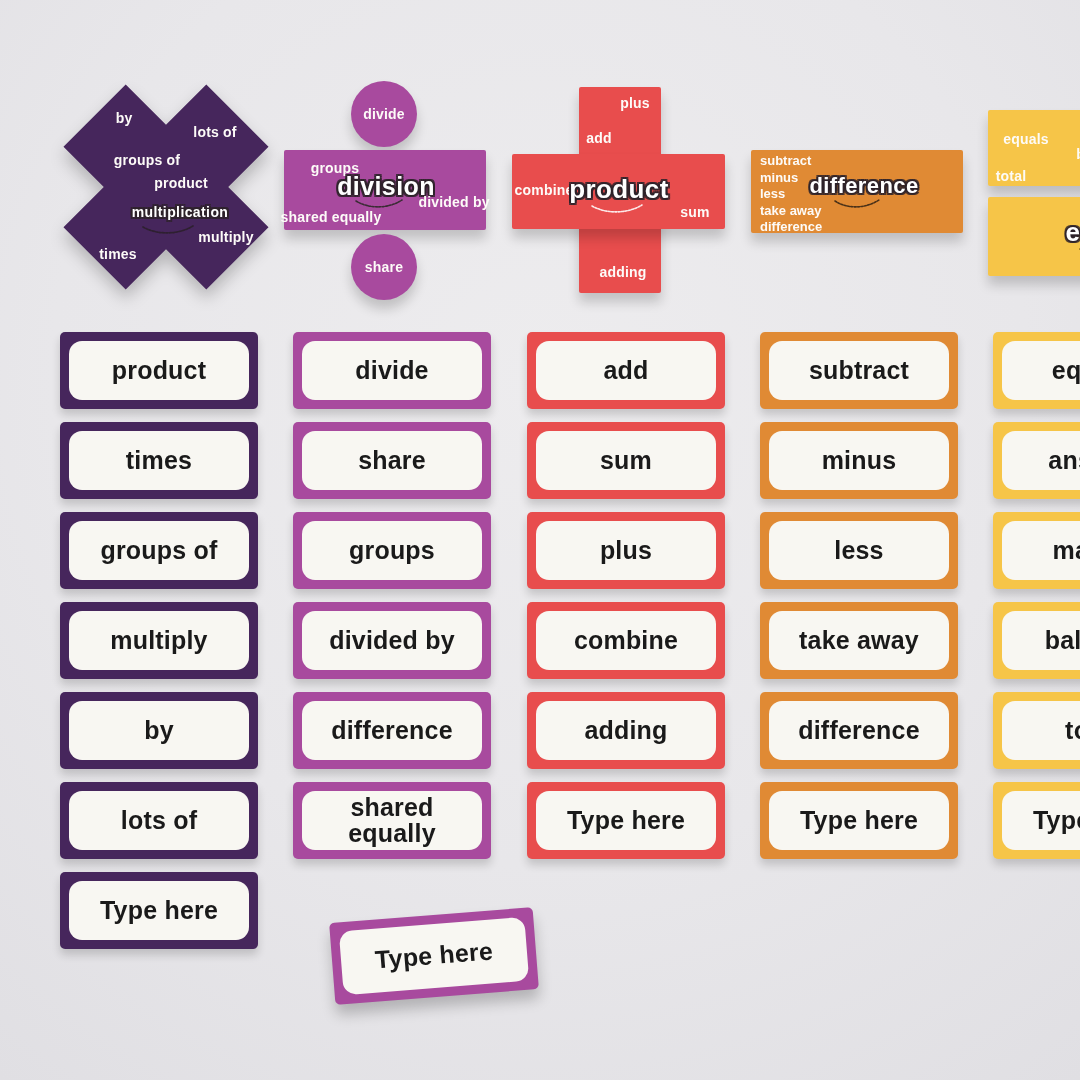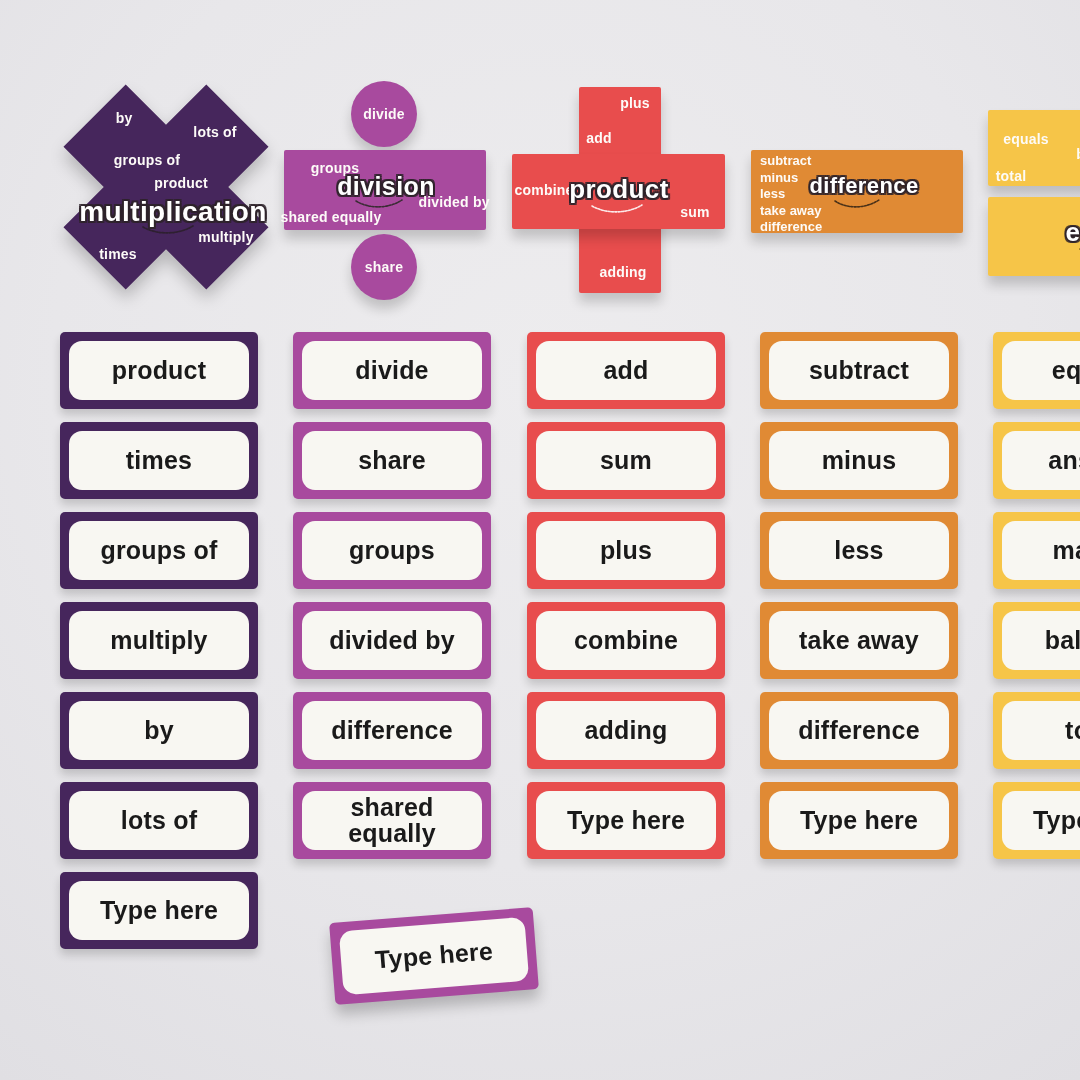--- a/index.html
+++ b/index.html
@@ -53,21 +53,21 @@
 
   <svg class="x-svg" style="left:55px;top:76px" width="222" height="222" viewBox="0 0 222 222">
     <g transform="translate(111,111) rotate(45)">
       <path d="M-44,-101 H44 V-44 H101 V44 H44 V101 H-44 V44 H-101 V-44 H-44 Z" fill="#46265c"></path>
     </g>
   </svg>
   <span class="sw" style="left:124px;top:118px">by</span>
   <span class="sw" style="left:215px;top:132px">lots of</span>
   <span class="sw" style="left:147px;top:160px">groups of</span>
   <span class="sw" style="left:181px;top:183px">product</span>
-  <span class="sym-title" style="left:173px;top:212px;font-size:28px">multiplication</span>
+  <span class="sym-title" style="left:180px;top:212px;font-size:14px">multiplication</span>
   <svg class="squig" style="left:168px;top:230px" width="56" height="12" viewBox="0 0 56 12">
     <path d="M3,3 C17,11 38,11 53,2" fill="none" stroke="#2e2030" stroke-width="1.7" stroke-dasharray="2 1.4" stroke-linecap="round"></path>
   </svg>
   <span class="sw" style="left:226px;top:237px">multiply</span>
   <span class="sw" style="left:118px;top:254px">times</span>
 
   <div class="sym circle" style="left:351px;top:81px;width:66px;height:66px;background:var(--div)"></div>
   <div class="sym bar" style="left:284px;top:150px;width:202px;height:80px;background:var(--div)"></div>
   <div class="sym circle" style="left:351px;top:234px;width:66px;height:66px;background:var(--div)"></div>
   <span class="sw" style="left:384px;top:114px">divide</span>

